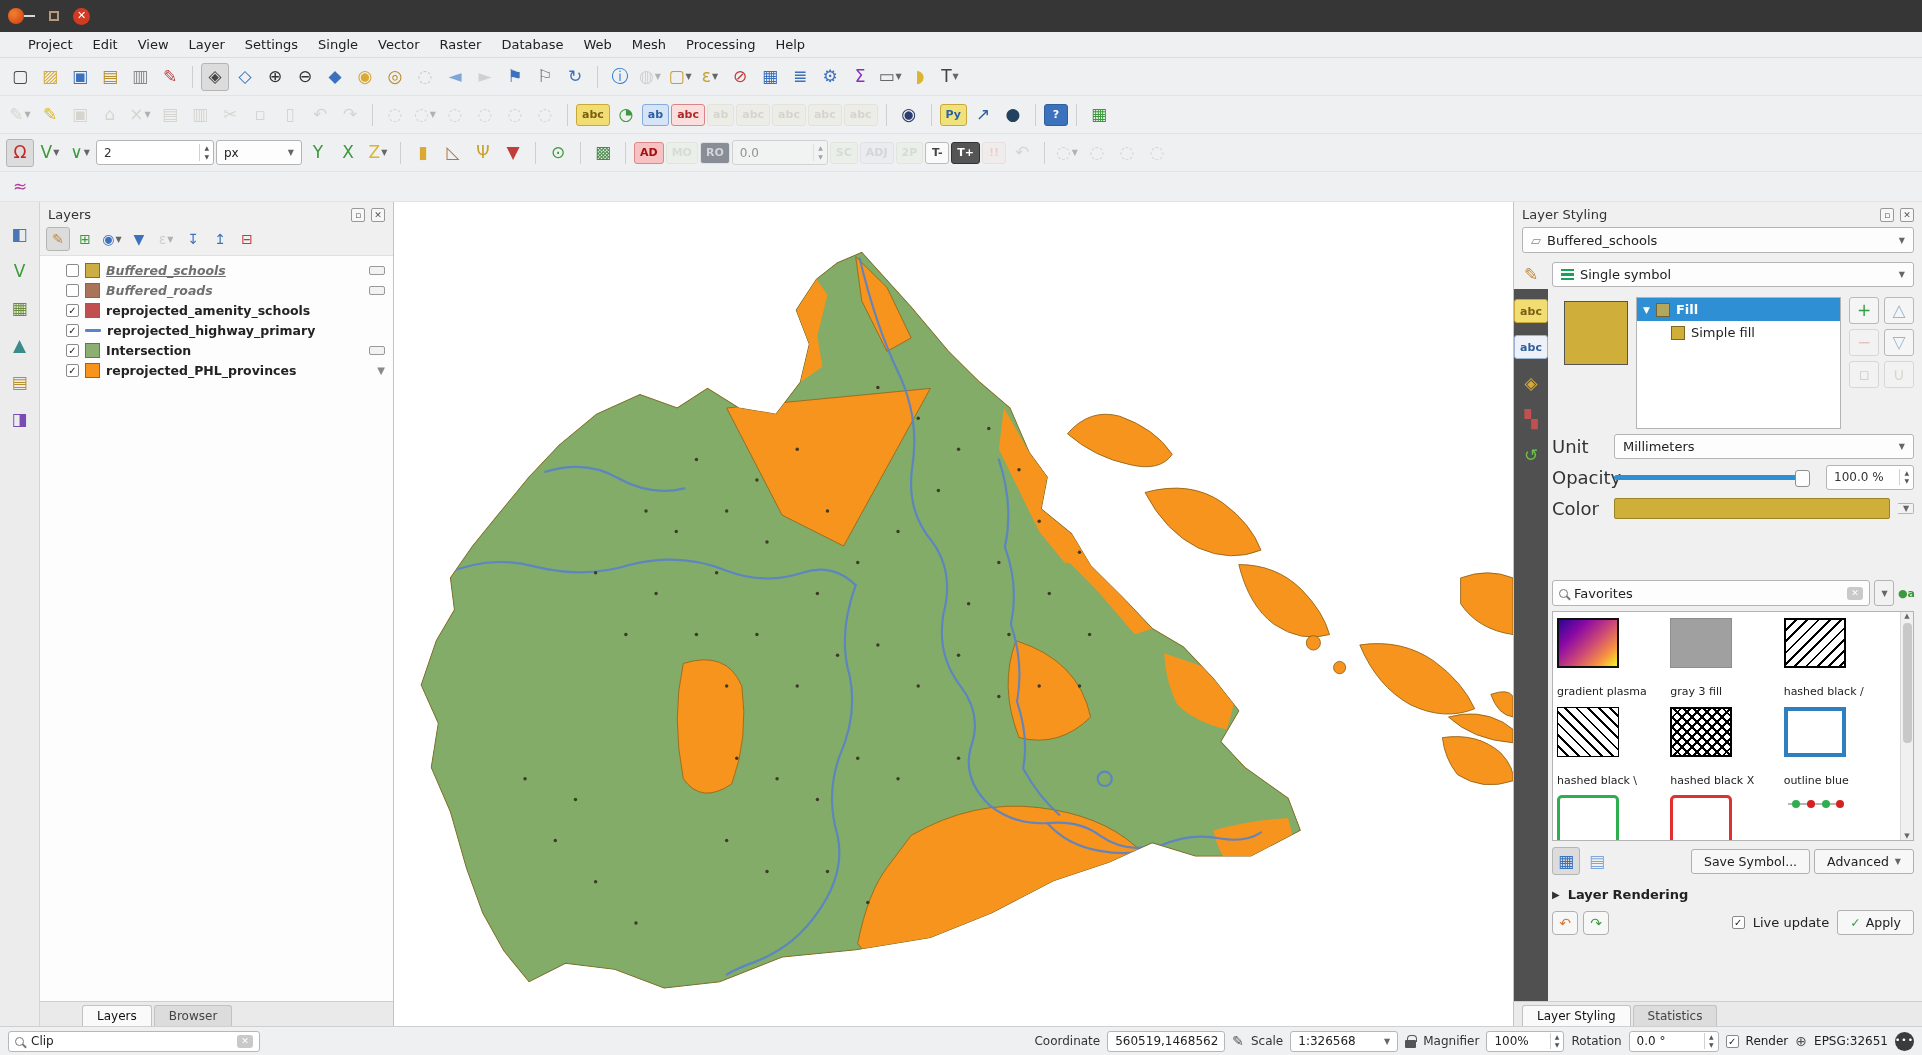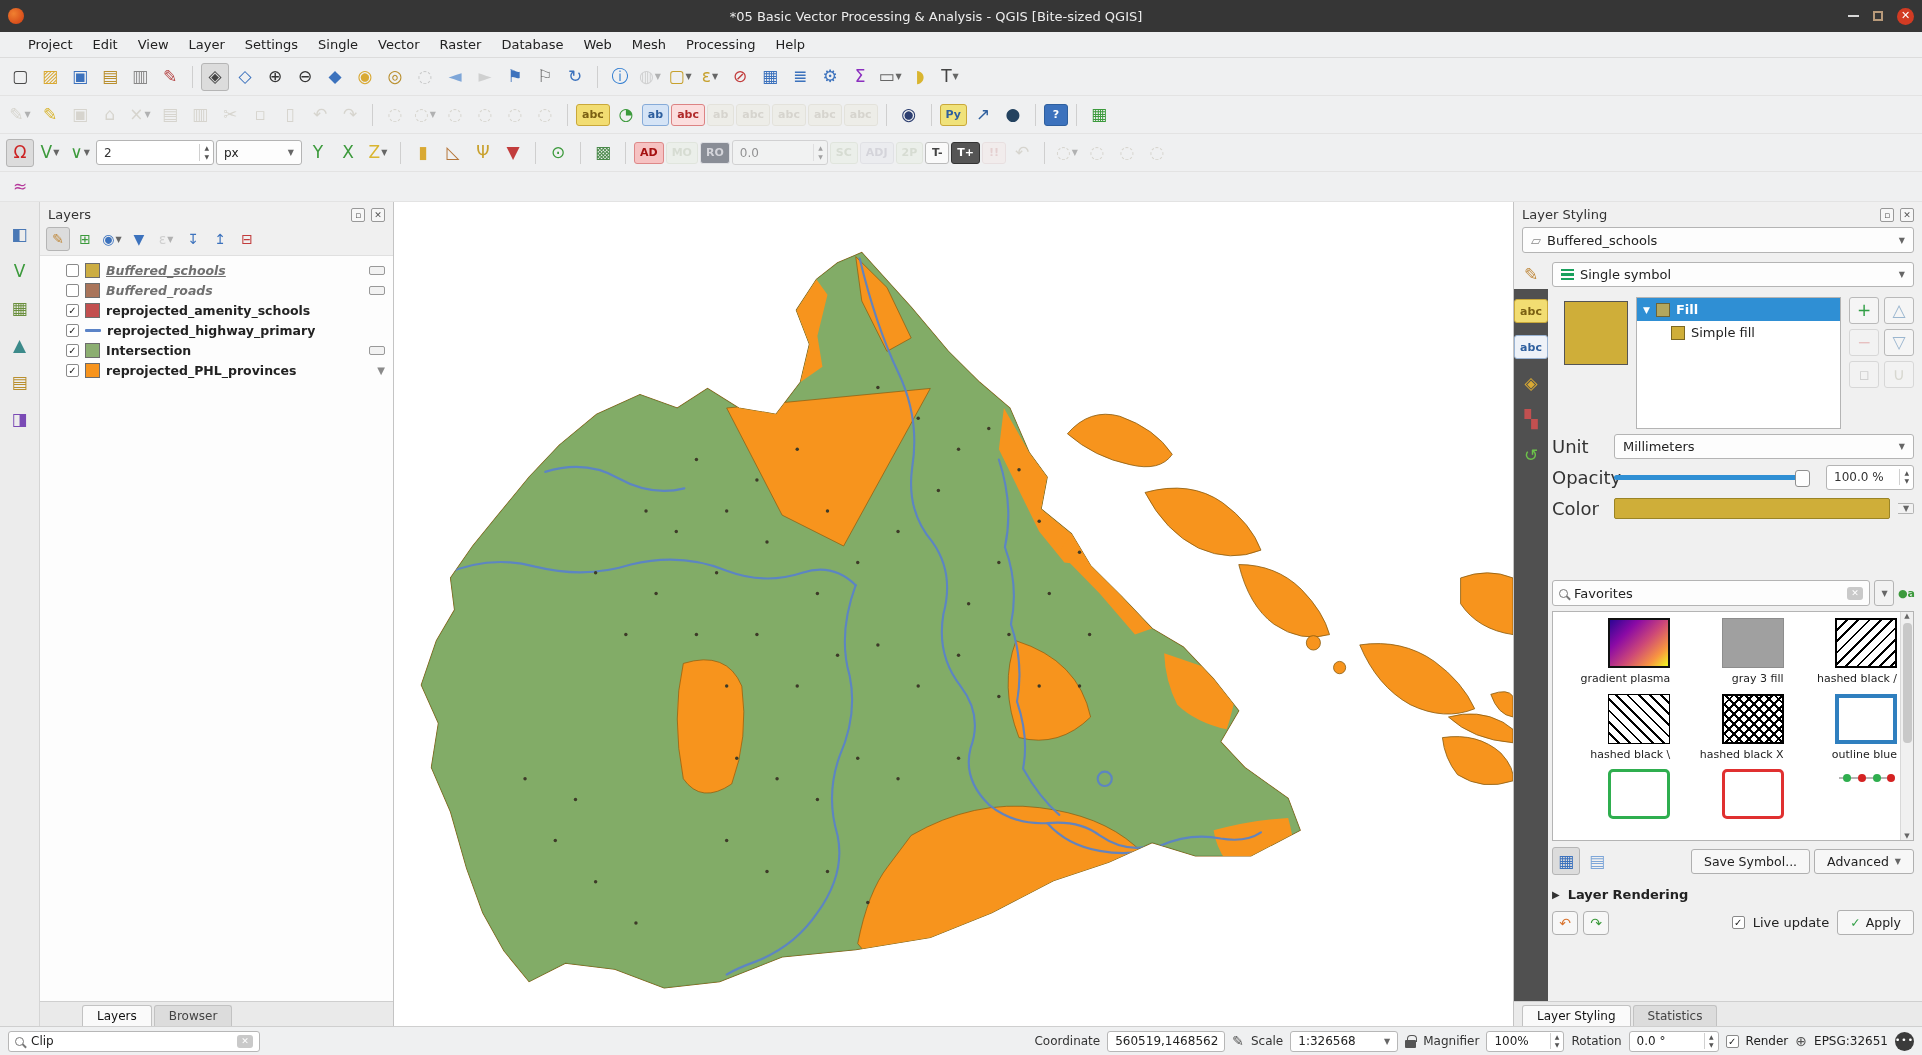--- a/index.html
+++ b/index.html
@@ -99,21 +99,21 @@
   .colordd { width:16px; border:1px solid #b4b4b4; border-left:none; border-radius:0 2px 2px 0; display:flex; align-items:center; justify-content:center; background:#f2f2f2; }
   .favrow { display:flex; align-items:center; gap:4px; margin-top:58px;justify-content:space-between; }
   .favbox { flex:1; display:flex; align-items:center; gap:6px; background:#fdfdfd; border:1px solid #b4b4b4; border-radius:3px; height:26px; padding:0 6px; }
   .mag { width:9px; height:9px; border:1.5px solid #777; border-radius:50%; position:relative; flex:0 0 auto; }
   .mag::after { content:""; position:absolute; width:5px; height:1.5px; background:#777; transform:rotate(45deg); right:-4px; bottom:-2px; }
   .clearx { margin-left:auto; width:16px; height:13px; background:#c9c9c9; border-radius:3px; color:#fff; font-size:9px; line-height:13px; text-align:center; }
   .favdd { width:20px; height:26px; border:1px solid #b4b4b4; border-radius:3px; background:#f2f2f2; display:flex; align-items:center; justify-content:center; }
   .stymgr { width:16px; text-align:center; font-size:11px; font-weight:bold; color:#3c9a3c; }
   .symgridwrap { position:relative; margin-top:5px; height:230px; border:1px solid #b4b4b4; background:#fff; overflow:hidden; }
   .symgrid { display:grid; grid-template-columns:1fr 1fr 1fr; padding:6px 16px 0 4px; row-gap:8px; }
-  .symcell { display:flex; flex-direction:column; align-items:flex-end; gap:5px; }
+  .symcell { display:flex; flex-direction:column; align-items:flex-start; gap:18px; }
   .prev { width:62px; height:50px; }
   .k-plasma { background:linear-gradient(135deg,#2c0594,#8b0aa5 28%,#cc4778 55%,#f89441 80%,#f0f921); border:2px solid #111; }
   .k-gray { background:#a0a0a0; border:1px solid #8d8d8d; }
   .k-hash-fwd { background:repeating-linear-gradient(135deg,#fff 0 6px,#000 6px 8px); border:2px solid #000; }
   .k-hash-back { background:repeating-linear-gradient(45deg,#fff 0 6px,#000 6px 8px); border:1px solid #000; }
   .k-hash-x { background:repeating-linear-gradient(45deg,rgba(255,255,255,0) 0 5px,#000 5px 7px),repeating-linear-gradient(135deg,#fff 0 5px,#000 5px 7px); border:2px solid #000; }
   .k-outline-blue { background:#fff; border:4px solid #2f7fbf; }
   .k-outline-green { background:#fff; border:3px solid #2fae4f; border-radius:5px; }
   .k-outline-red { background:#fff; border:3px solid #e03030; border-radius:5px; }
   .k-topology { background:#fff; position:relative; border:none; }
@@ -145,21 +145,20 @@
   .lockico { width:11px; height:8px; background:#555; border-radius:1px; position:relative; margin-top:5px; }
   .lockico::before { content:""; position:absolute; top:-5px; left:1.5px; width:8px; height:6px; border:1.5px solid #555; border-bottom:none; border-radius:4px 4px 0 0; }
   .msgico { width:19px; height:19px; border-radius:50%; background:#3b3b3b; color:#fff; font-size:9px; line-height:17px; text-align:center; letter-spacing:1px; }
   .globeico { font-size:14px; color:#555; }
 </style>
 </head>
 <body>
 
 <div class="titlebar">
   <span class="appdot"></span>
-  <span class="wtitle">*05 Basic Vector Processing &amp; Analysis - QGIS [Bite-sized QGIS]</span>
   <span class="wctl">
     <span class="wmin"></span>
     <span class="wmax"></span>
     <span class="wclose">✕</span>
   </span>
 </div>
 
 <div class="menubar" id="menubar">
     <span class="menu-item">Project</span>
     <span class="menu-item">Edit</span>

